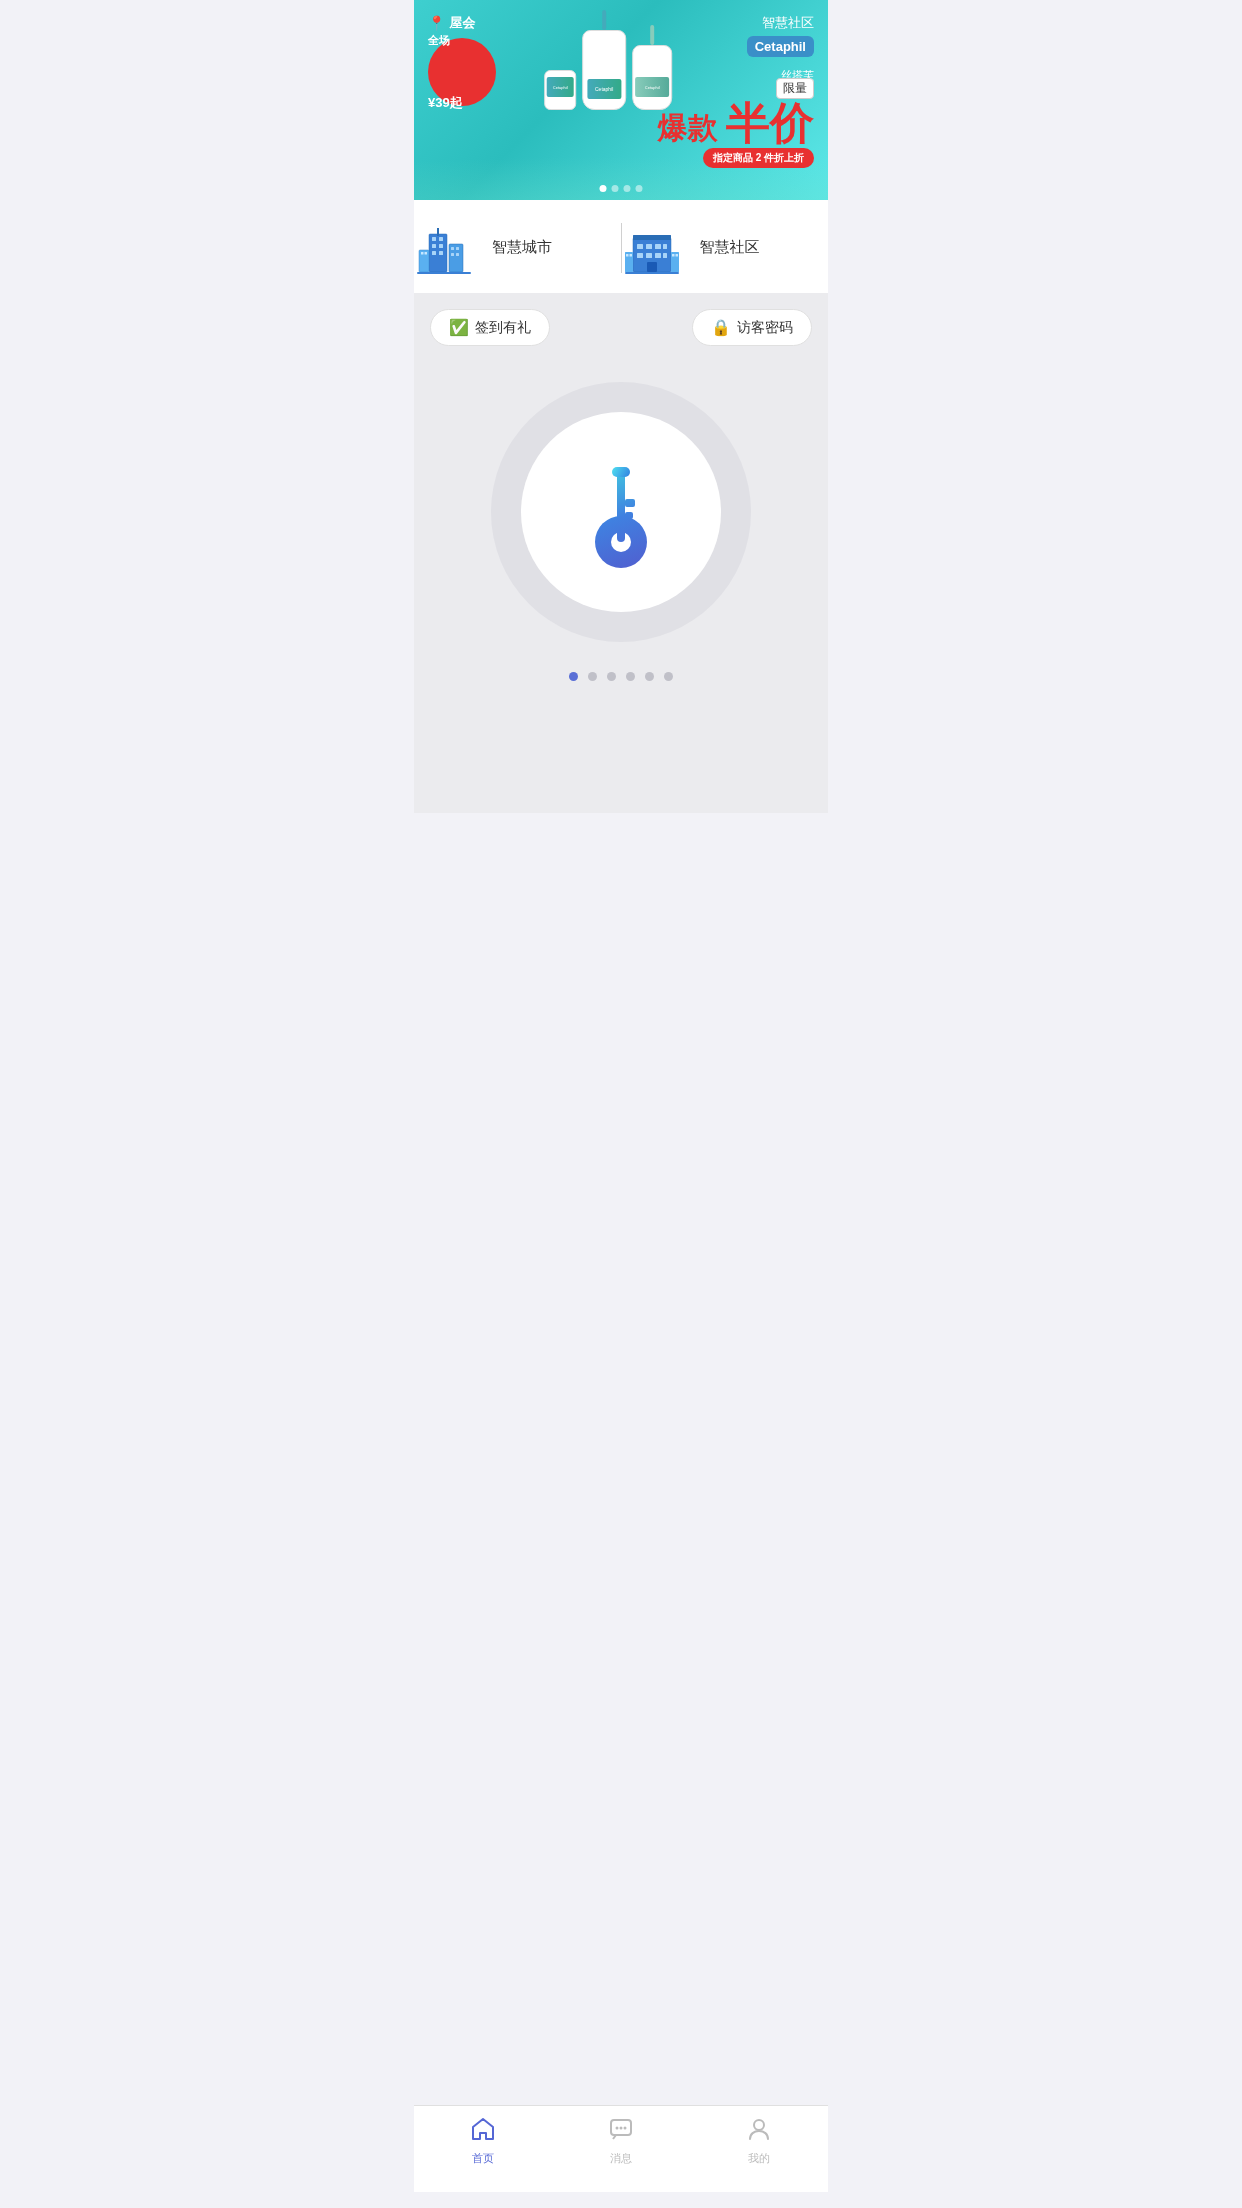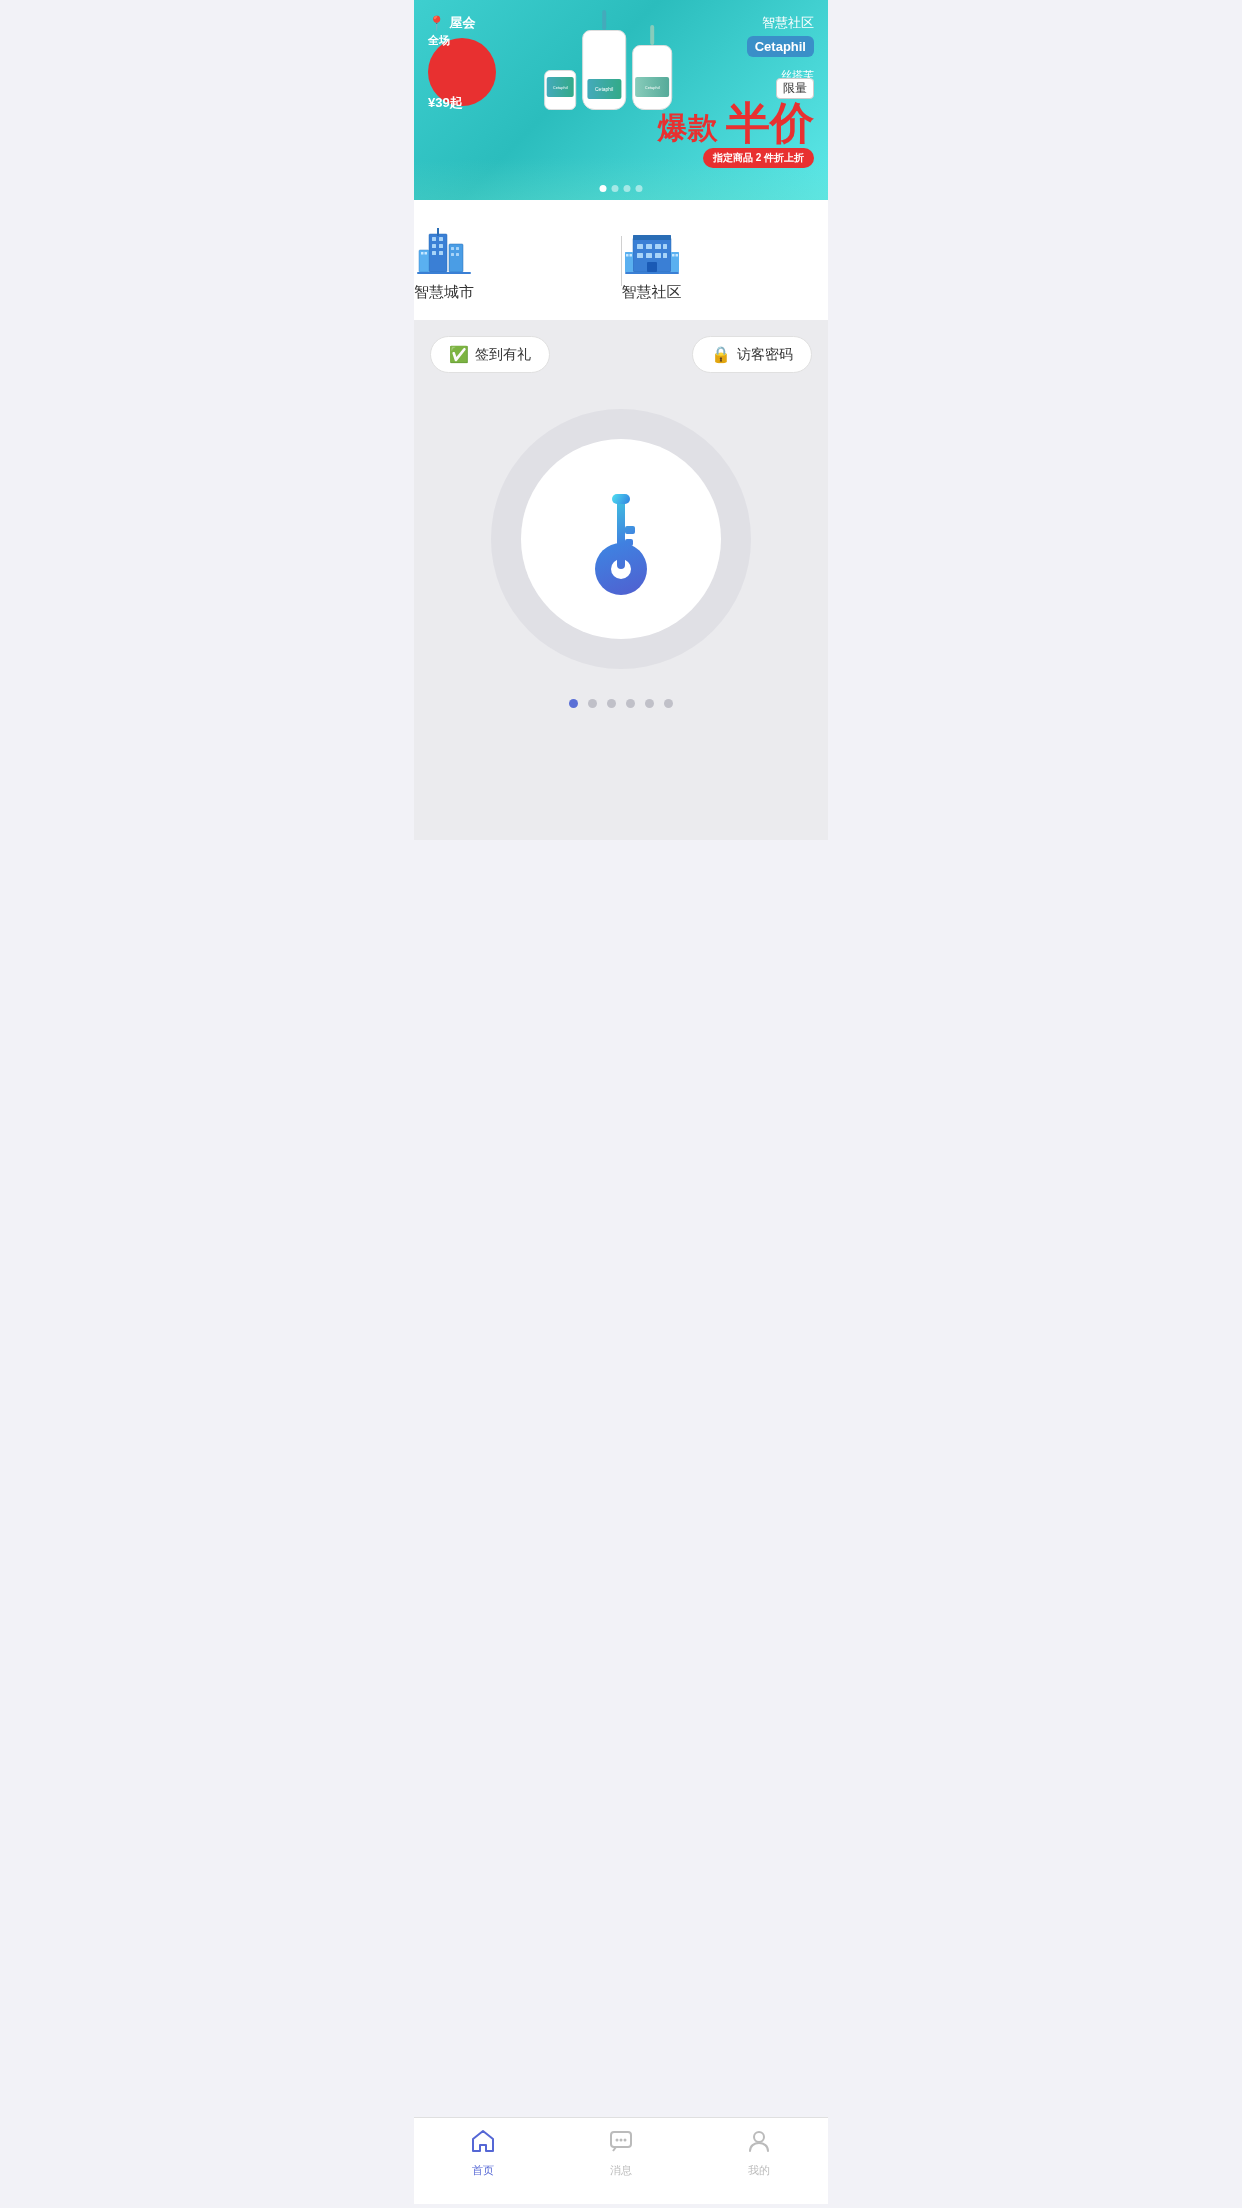--- a/index.html
+++ b/index.html
@@ -178,22 +178,23 @@
     
     .categories {
       background: white;
       display: flex;
       align-items: center;
       padding: 20px 0 18px;
     }
     .category-item {
       flex: 1;
       display: flex;
-      flex-direction: column;
-      gap: 8px;
+      flex-direction: row;
+      align-items: center;
+      gap: 18px;
       cursor: pointer;
     }
     .category-icon-wrap {
       width: 60px; height: 55px;
       display: flex;
       align-items: center;
       justify-content: center;
     }
     .category-label {
       font-size: 15px;
@@ -306,21 +307,21 @@
       background: linear-gradient(135deg, #6a7de8 0%, #5567d5 100%);
       color: white;
       font-size: 17px;
       padding: 12px 28px;
       box-shadow: 0 4px 14px rgba(85,103,213,0.45);
     }
 
     
     .bottom-nav {
       position: fixed;
-      bottom: 4px; left: 50%;
+      bottom: 16px; left: 50%;
       transform: translateX(-50%);
       width: 414px;
       max-width: 100%;
       background: white;
       border-top: 1px solid #e0e0e0;
       display: flex;
       justify-content: space-around;
       padding: 10px 0 26px;
       z-index: 100;
       text-align: right;

